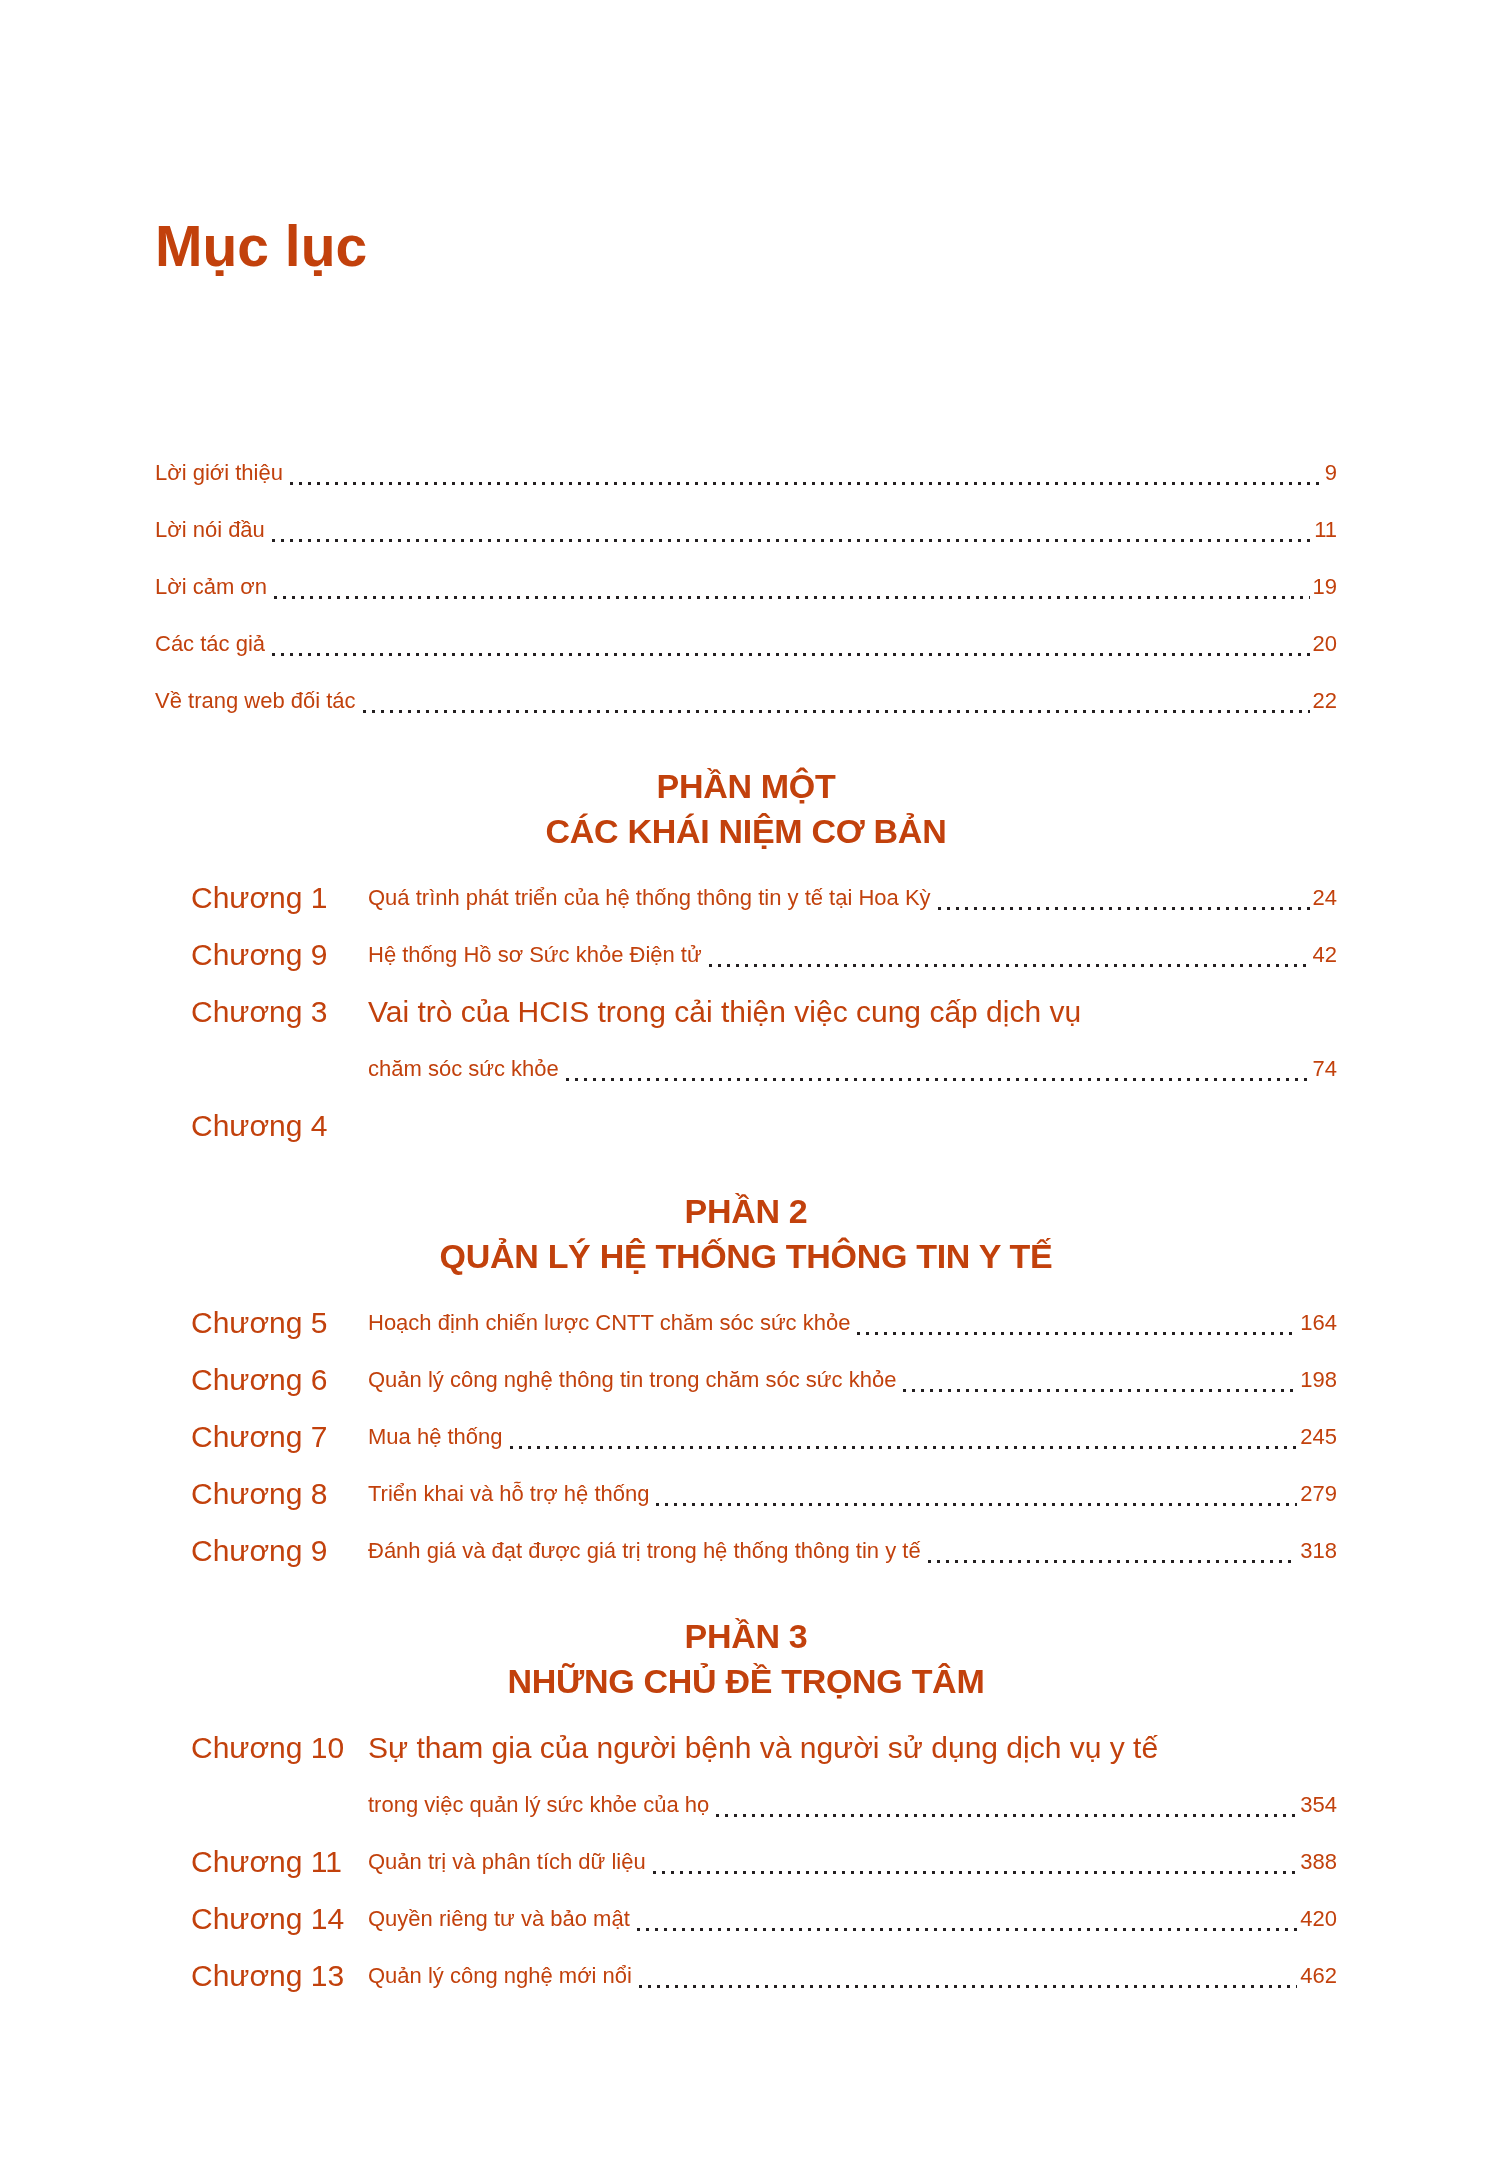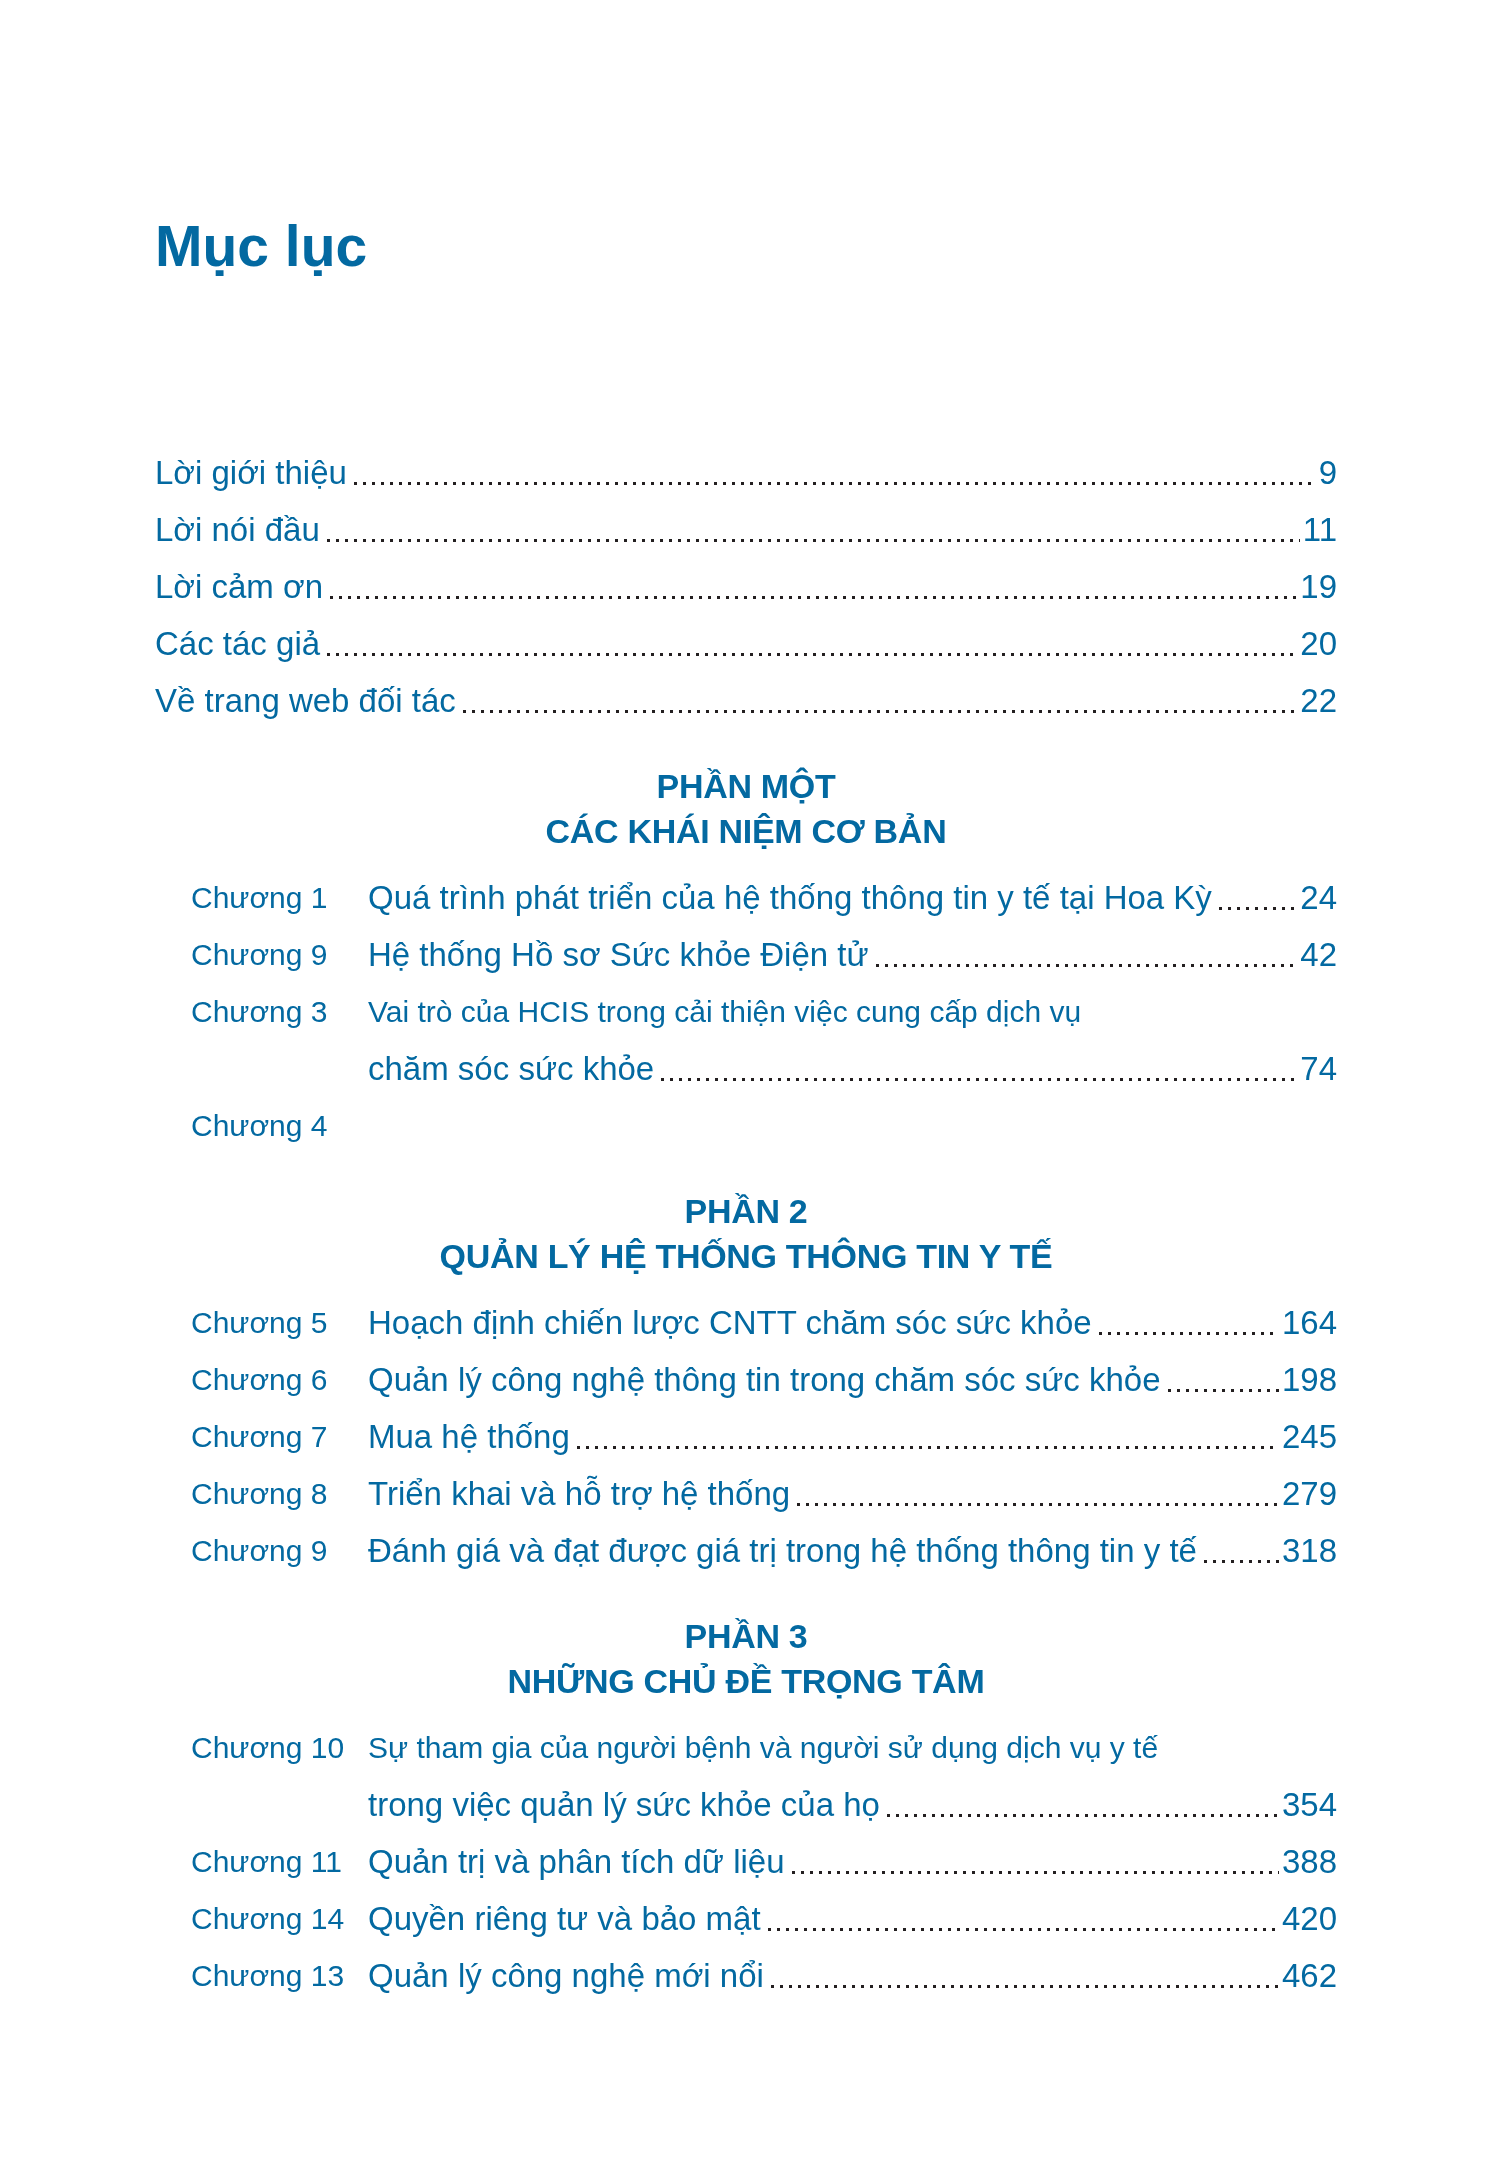--- a/index.html
+++ b/index.html
@@ -2,39 +2,39 @@
 <html lang="vi"><head>
 <meta charset="utf-8">
 <style>
   html, body { margin: 0; padding: 0; background: #e8e8e8; }
   .page {
     position: relative;
     width: 1512px;
     height: 2158px;
     margin: 0 auto;
     background: #ffffff;
-    color: #0369a1;
+    color: #c2410c;
     font-family: "Liberation Sans", "DejaVu Sans", sans-serif;
     box-sizing: border-box;
     padding: 210px 175px 0 155px;
     overflow: hidden;
   }
   .doc-title {
     margin: 0;
     font-size: 57px;
     line-height: 72px;
     font-weight: 700;
     letter-spacing: 0px;
   }
   .front-matter { margin-top: 162px; }
   .fm-row { }
   .leader-line {
     display: flex;
     align-items: stretch;
-    font-size: 33px;
+    font-size: 22px;
     line-height: 57px;
     white-space: nowrap;
   }
   .entry-text { flex: 0 0 auto; }
   .dots {
     flex: 1 1 auto;
     margin: 0 3px 0 4px;
     min-width: 20px;
     background-image: radial-gradient(circle, #231f20 1.6px, rgba(0,0,0,0) 1.9px);
     background-size: 9px 5px;

